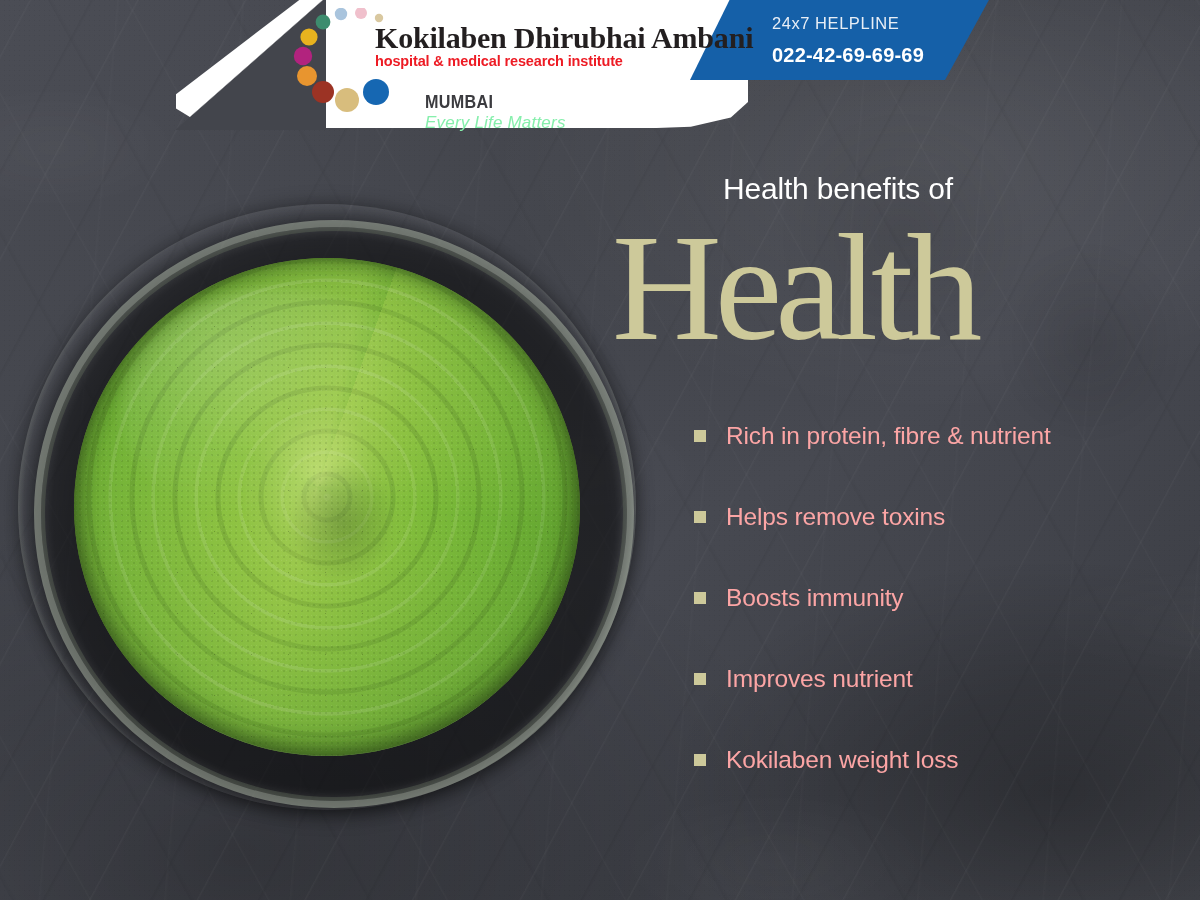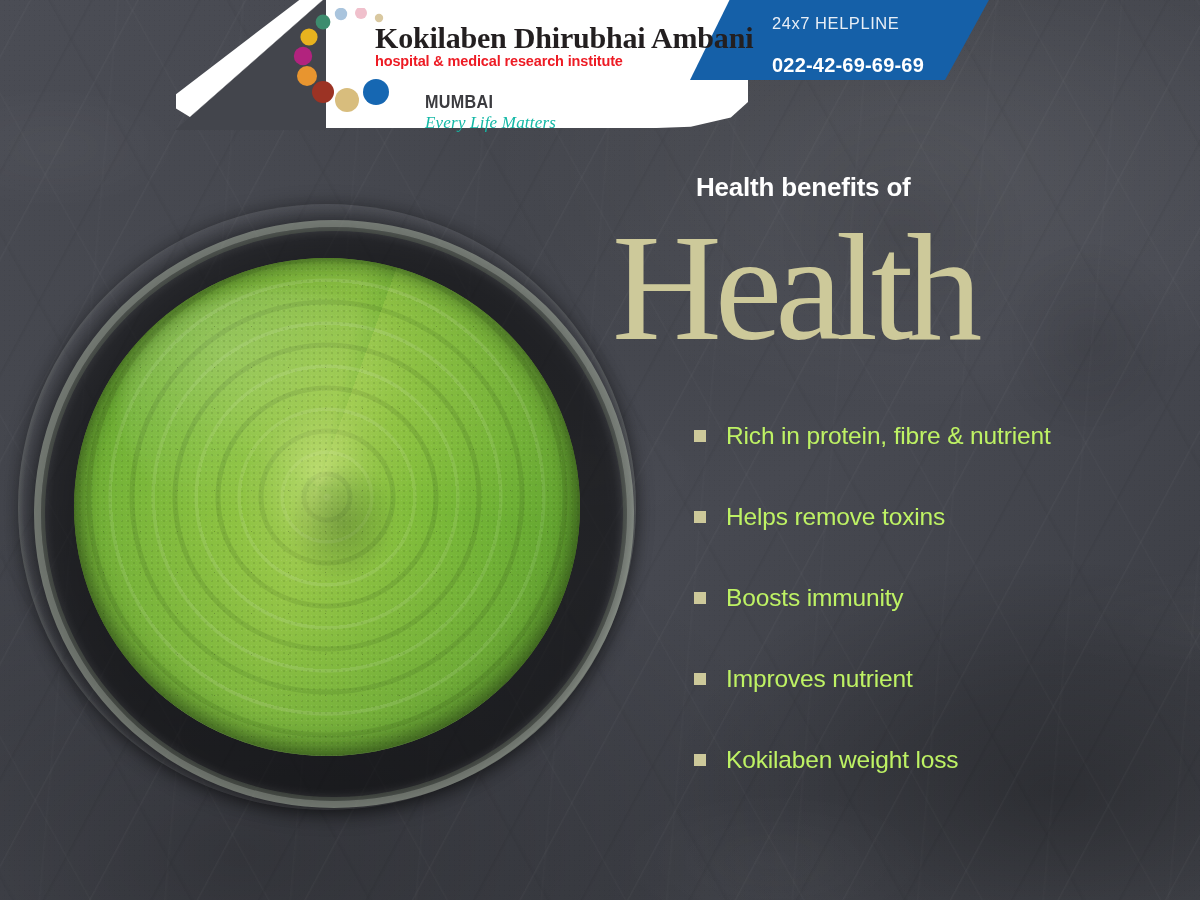--- a/index.html
+++ b/index.html
@@ -111,21 +111,21 @@
     letter-spacing: .55px;
     line-height: 22px;
     font-weight: 400;
   }
   .helpline-number {
     color: #ffffff;
     font-size: 20px;
     font-weight: bold;
     letter-spacing: .2px;
     line-height: 26px;
-    margin-top: 18px;
+    margin-top: 8px;
   }
 
   
   .logo {
     position: absolute;
     left: 283px;
     top: 8px;
     width: 350px;
     height: 112px;
   }
@@ -175,24 +175,24 @@
   .logo-city {
     font-family: "Liberation Sans", sans-serif;
     font-weight: bold;
     font-size: 19px;
     color: #3b3b3f;
     letter-spacing: .4px;
     transform: scaleX(.85);
     transform-origin: left center;
   }
   .logo-tagline {
-    font-family: Liberation Serif, serif;
+    font-family: Liberation Sans, sans-serif;
     font-style: italic;
     font-size: 17px;
-    color: #14b8a6;
+    color: #86efac;
     margin-left: 40px;
     letter-spacing: .2px;
   }
 
   
   .bowl-wrap {
     position: absolute;
     left: 18px;
     top: 196px;
     width: 620px;
@@ -306,25 +306,25 @@
   .paste-edge {
     position: absolute;
     inset: 0;
     border-radius: 50%;
     box-shadow: inset 0 0 18px rgba(46,72,26,.55), inset 0 -8px 22px rgba(30,52,16,.40);
   }
 
   
   .title-small {
     position: absolute;
-    left: 696px;
+    left: 723px;
     top: 172px;
-    font-size: 26px;
+    font-size: 30px;
     color: #ffffff;
-    font-weight: 700;
+    font-weight: 400;
     letter-spacing: -.2px;
     white-space: nowrap;
   }
   .title-big {
     position: absolute;
     left: 612px;
     top: 212px;
     font-family: "Liberation Serif", serif;
     font-size: 152px;
     line-height: 152px;
@@ -346,21 +346,21 @@
   }
   .bullet-mark {
     width: 12px;
     height: 12px;
     background: #cdc99a;
     margin-top: 8px;
     margin-right: 20px;
     flex: 0 0 auto;
   }
   .bullet-text {
-    color: #bef264;
+    color: #fca5a5;
     font-size: 24.5px;
     line-height: 28px;
     letter-spacing: -.15px;
     white-space: nowrap;
   }
 </style>
 </head>
 <body>
 
 <div id="poster">

